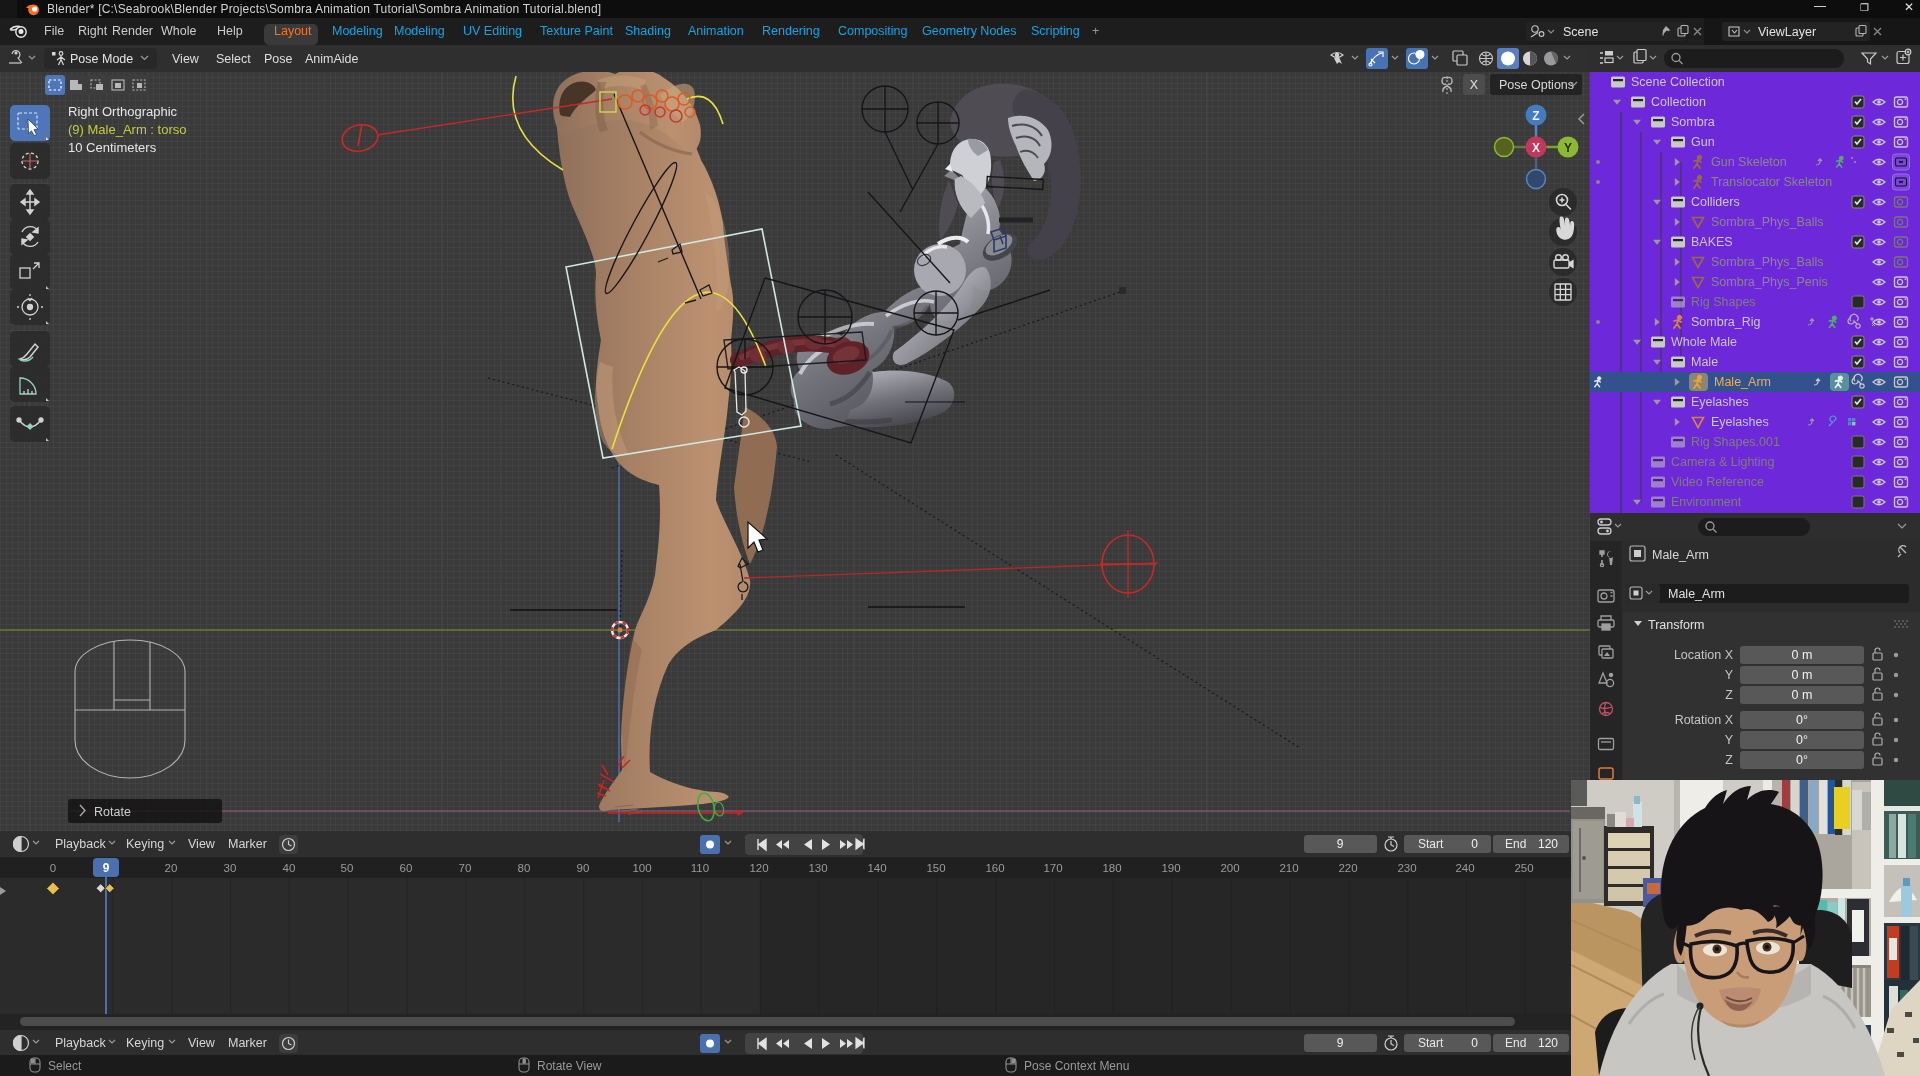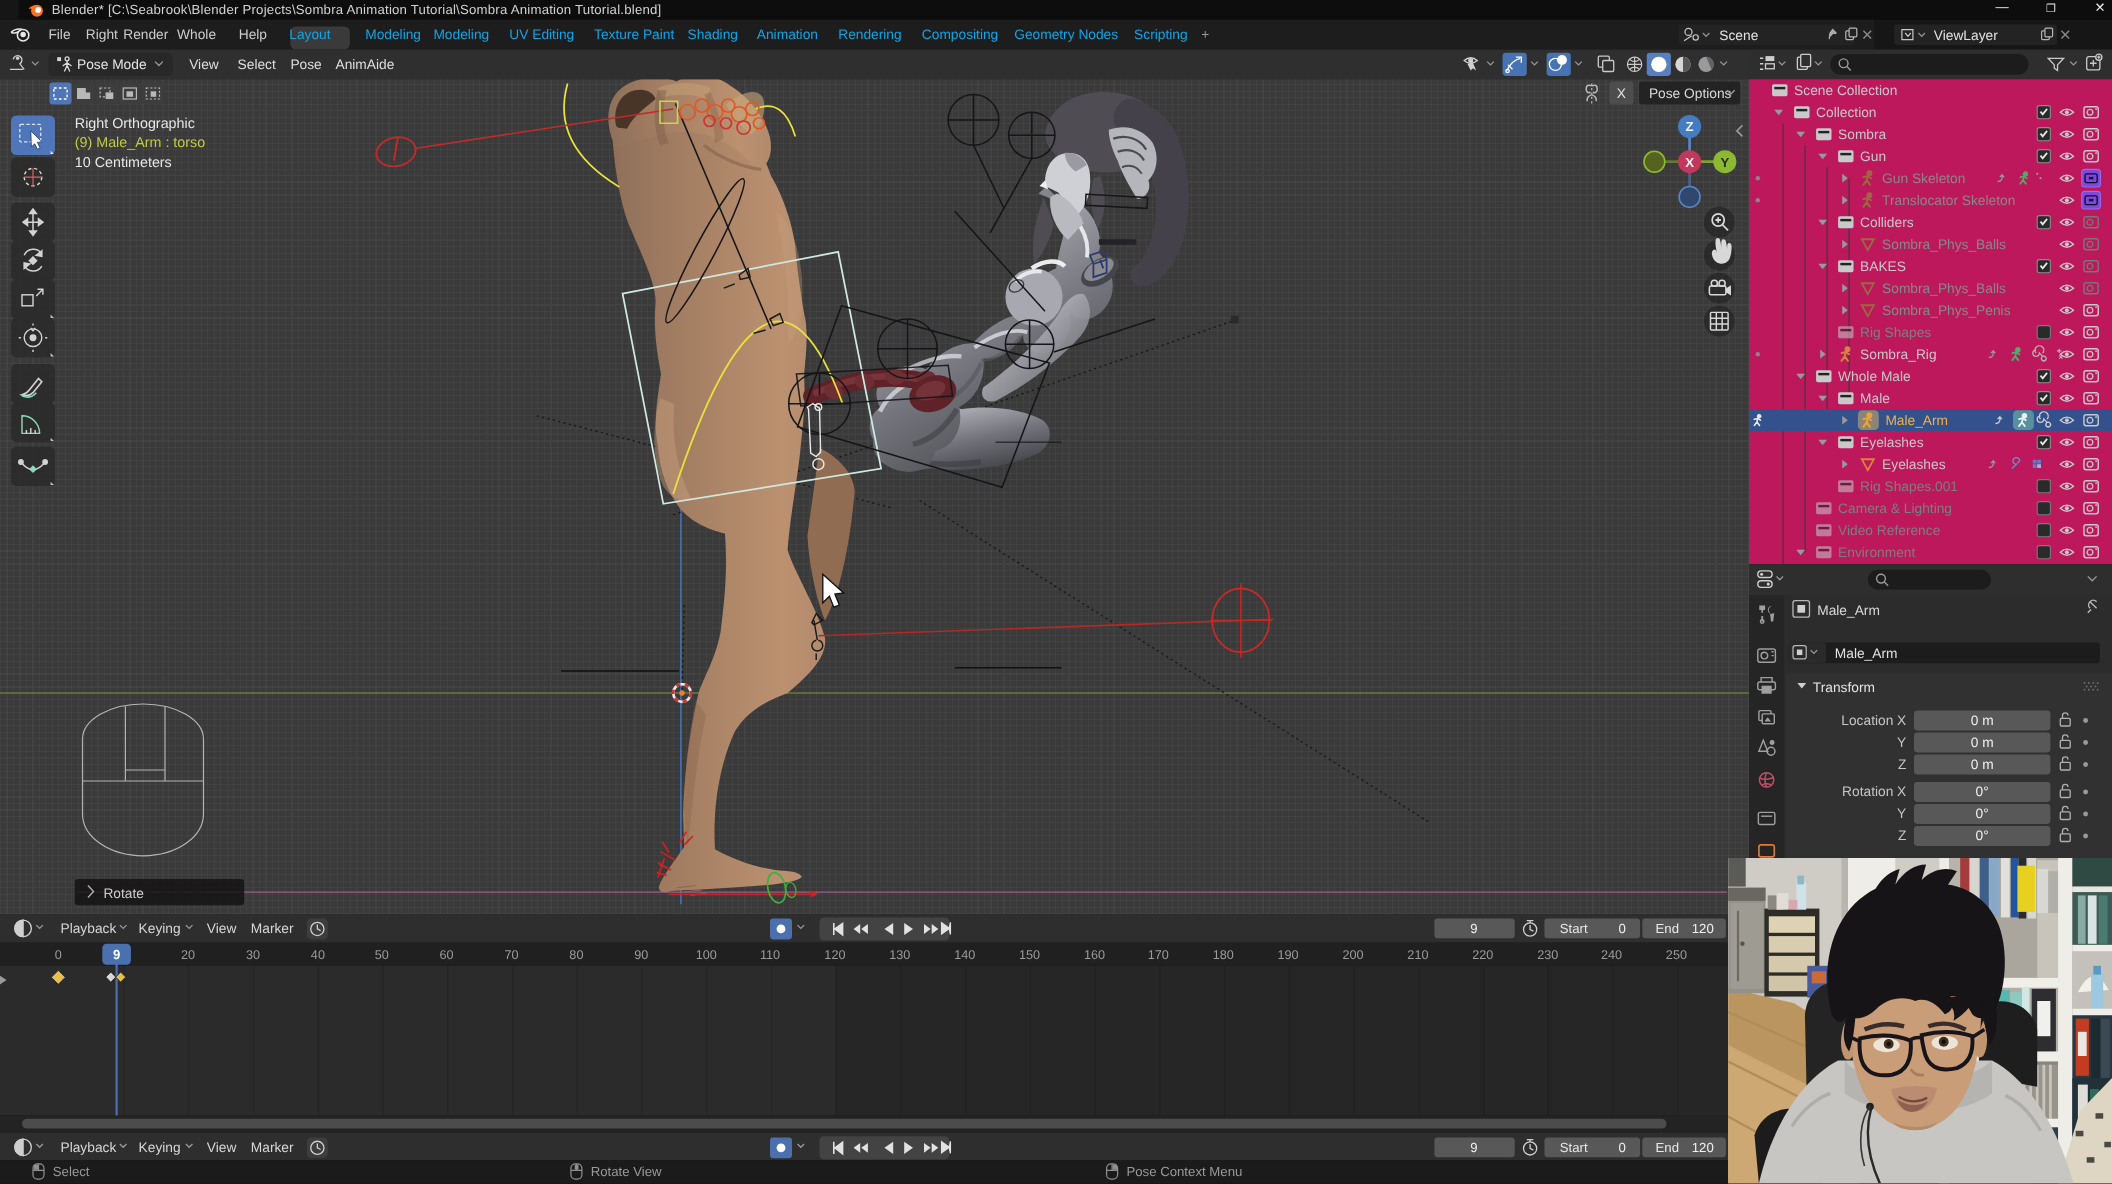--- a/index.html
+++ b/index.html
@@ -16,21 +16,21 @@
 .tg { color:#0ea5e9; }
 
 #viewhead { left:0; top:45px; width:1590px; height:27px; background:#2f2f2f; color:#fdba74; font-size:12.5px; }
 #outlinerhead { left:1590px; top:45px; width:330px; height:27px; background:#2e2e2e; }
 
 #viewport { left:0; top:72px; width:1590px; height:759px; background:#3a3a3a; overflow:hidden;
   background-image:
     repeating-linear-gradient(90deg, rgba(255,255,255,0.035) 0 1px, transparent 1px 5.885px),
     repeating-linear-gradient(0deg, rgba(255,255,255,0.035) 0 1px, transparent 1px 5.885px); }
 
-#outliner { left:1590px; top:72px; width:330px; height:441px; background:#be185d; overflow:hidden; color:#c4c4c4; font-size:12.5px; }
+#outliner { left:1590px; top:72px; width:330px; height:441px; background:#6d28d9; overflow:hidden; color:#c4c4c4; font-size:12.5px; }
 
 #props { left:1590px; top:513px; width:330px; height:563px; background:#2c2c2c; overflow:hidden; }
 #prophead { position:absolute; left:0; top:0; width:330px; height:28px; background:#2e2e2e; }
 #proptabs { position:absolute; left:0; top:28px; width:32px; height:535px; background:#252525; }
 #statusbar { left:0; top:1055px; width:1920px; height:21px; background:#1b1b1b; color:#999; font-size:12px; }
 
 #webcam { left:1571px; top:780px; width:349px; height:296px; overflow:hidden; background:#cfccc6; }
 </style>
 </head>
 <body>
@@ -56,21 +56,21 @@
         <path d="M2,7.5 Q6,3.5 12,4.5"></path>
         <path d="M2,7.5 Q7,9 9,6.5"></path>
       </g>
     </svg>
     <span class="mitem" style="left:44px">File</span>
     <span class="mitem" style="left:78px">Right</span>
     <span class="mitem" style="left:112px">Render</span>
     <span class="mitem" style="left:161px">Whole</span>
     <span class="mitem" style="left:217px">Help</span>
     <div class="abs" style="left:264px;top:6px;width:54px;height:21px;background:#3a3a3a;border-radius:5px"></div>
-    <span class="mitem" style="left:263px;color:#0ea5e9">Layout</span>
+    <span class="mitem" style="left:274px;color:#f97316">Layout</span>
     <span class="mitem tg" style="left:332px">Modeling</span>
     <span class="mitem tg" style="left:394px">Modeling</span>
     <span class="mitem tg" style="left:463px">UV Editing</span>
     <span class="mitem tg" style="left:540px">Texture Paint</span>
     <span class="mitem tg" style="left:625px">Shading</span>
     <span class="mitem tg" style="left:688px">Animation</span>
     <span class="mitem tg" style="left:762px">Rendering</span>
     <span class="mitem tg" style="left:838px">Compositing</span>
     <span class="mitem tg" style="left:922px">Geometry Nodes</span>
     <span class="mitem tg" style="left:1031px">Scripting</span>

